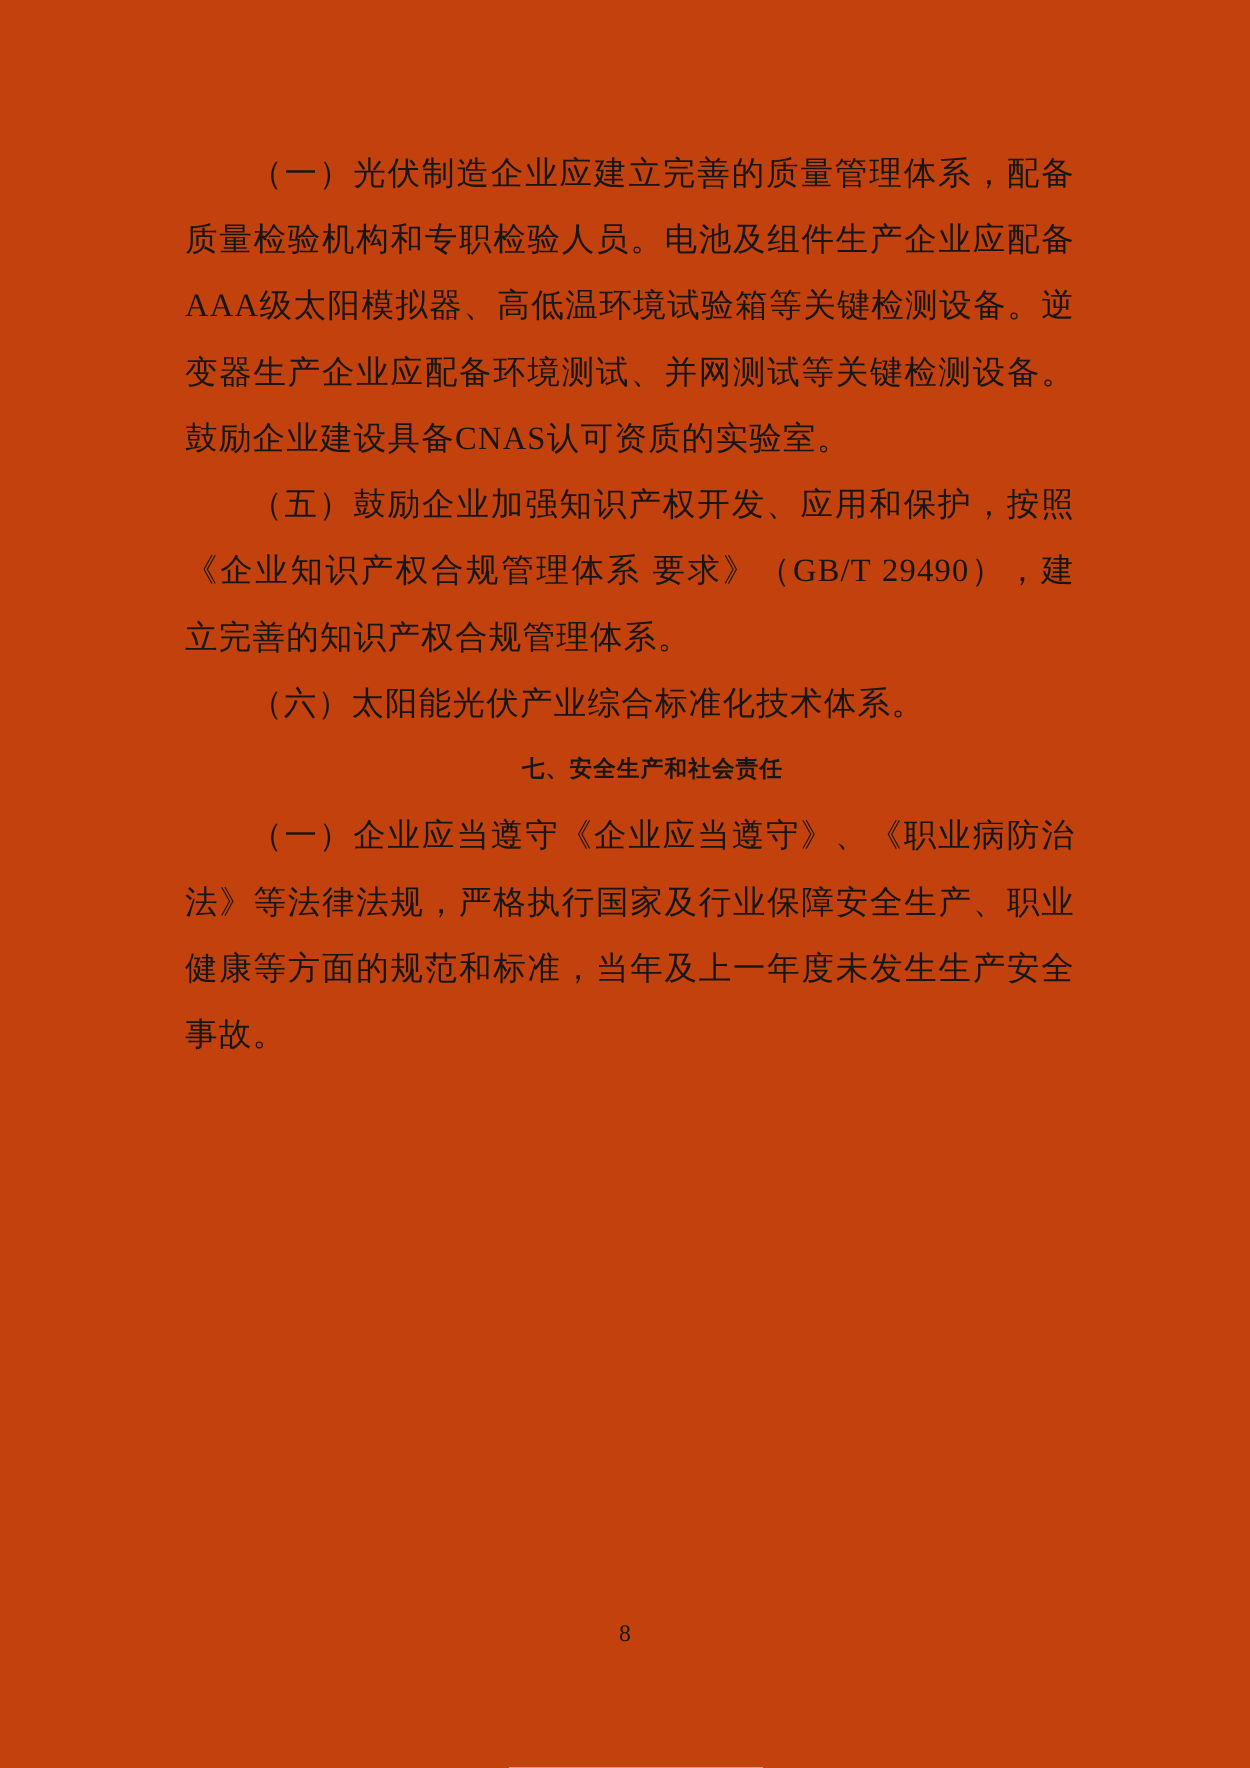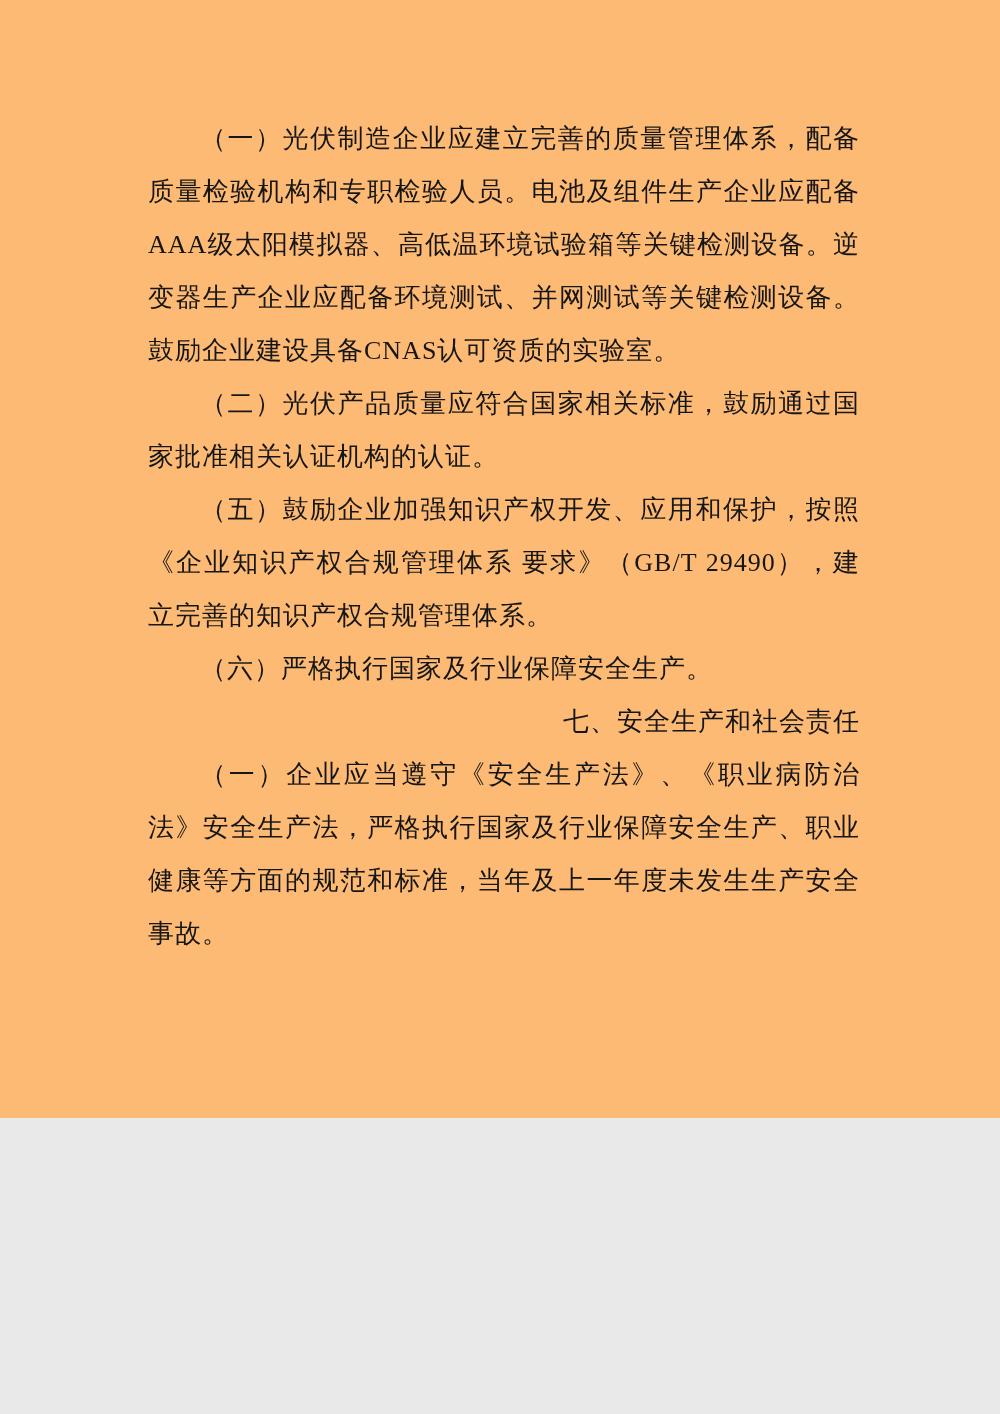--- a/index.html
+++ b/index.html
@@ -3,23 +3,23 @@
 <meta charset="utf-8">
 <style>
   html, body {
     margin: 0;
     padding: 0;
     background: #e9e9e9;
   }
   .doc-page {
     position: relative;
     width: 1000px;
-    height: 1118px;
+    height: 1414px;
     margin: 0 auto;
-    background: #fdba74;
+    background: #c2410c;
     overflow: hidden;
     font-family: "Liberation Serif", "DejaVu Serif", serif;
     color: #161616;
   }
   .doc-body {
     position: absolute;
     left: 148px;
     top: 112px;
     width: 712px;
     font-size: 26px;
@@ -30,44 +30,43 @@
   .para {
     margin: 0;
     padding: 0;
     text-indent: 2em;
   }
   .heading {
     margin: 0;
     padding: 0;
     text-indent: 2em;
     font-family: "Liberation Sans", "DejaVu Sans", sans-serif;
-    font-weight: normal;
-    font-size: 26px;
+    font-weight: bold;
+    font-size: 18px;
     line-height: 53px;
     letter-spacing: 1px;
-    text-align: right;
+    text-align: center;
   }
   .page-footer {
     position: absolute;
     left: 0;
     right: 0;
     top: 1296px;
     text-align: center;
     font-size: 19px;
     line-height: 24px;
     letter-spacing: 0;
     color: #161616;
   }
 </style>
 </head>
 <body>
 
 <div class="doc-page">
   <div class="doc-body">
     <p class="para">（一）光伏制造企业应建立完善的质量管理体系，配备质量检验机构和专职检验人员。电池及组件生产企业应配备AAA级太阳模拟器、高低温环境试验箱等关键检测设备。逆变器生产企业应配备环境测试、并网测试等关键检测设备。鼓励企业建设具备CNAS认可资质的实验室。</p>
-    <p class="para">（二）光伏产品质量应符合国家相关标准，鼓励通过国家批准相关认证机构的认证。</p>
     <p class="para">（五）鼓励企业加强知识产权开发、应用和保护，按照《企业知识产权合规管理体系 要求》（GB/T 29490），建立完善的知识产权合规管理体系。</p>
-    <p class="para">（六）严格执行国家及行业保障安全生产。</p>
+    <p class="para">（六）太阳能光伏产业综合标准化技术体系。</p>
     <h2 class="heading">七、安全生产和社会责任</h2>
-    <p class="para">（一）企业应当遵守《安全生产法》、《职业病防治法》安全生产法，严格执行国家及行业保障安全生产、职业健康等方面的规范和标准，当年及上一年度未发生生产安全事故。</p>
+    <p class="para">（一）企业应当遵守《企业应当遵守》、《职业病防治法》等法律法规，严格执行国家及行业保障安全生产、职业健康等方面的规范和标准，当年及上一年度未发生生产安全事故。</p>
   </div>
   <div class="page-footer">8</div>
 </div>
 
 </body></html>

